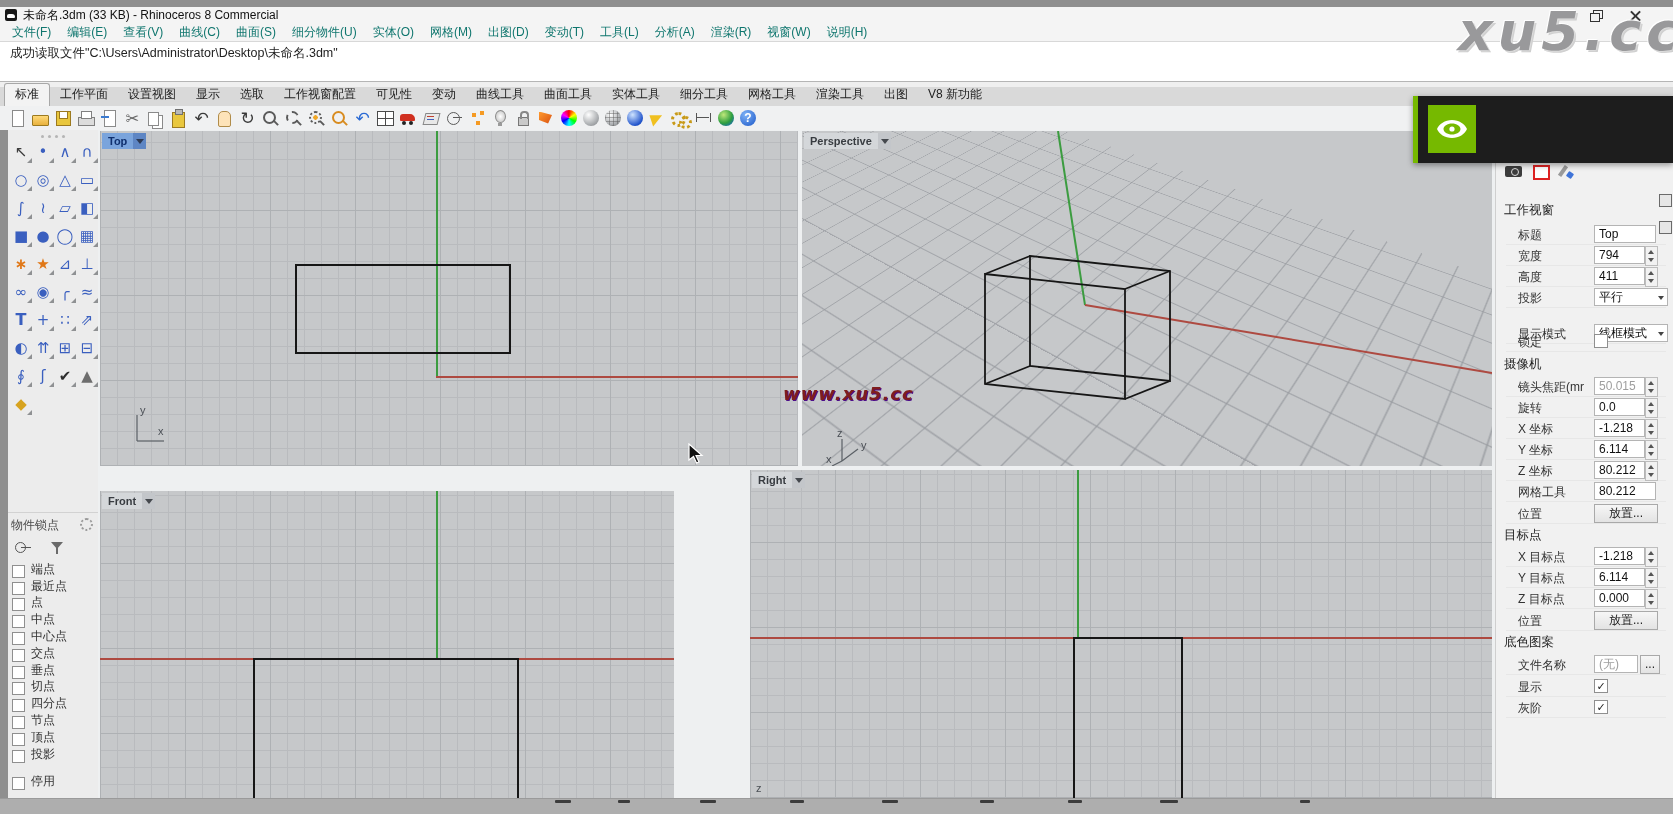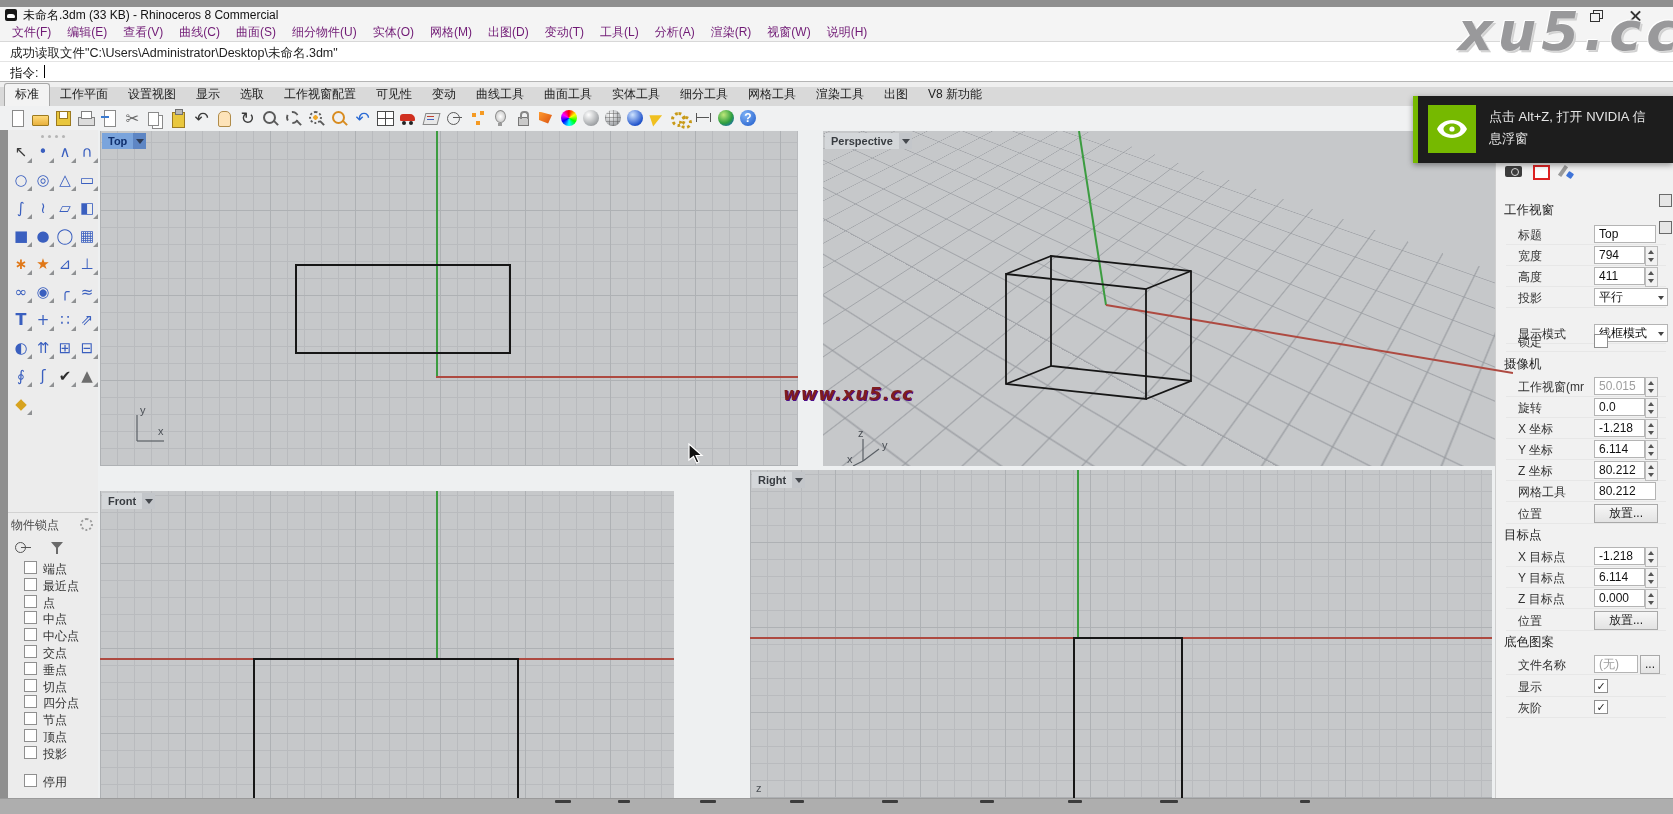--- a/index.html
+++ b/index.html
@@ -15,21 +15,21 @@
   .title-text{font-size:12px;color:#111}
   .winbtns{position:absolute;right:28px;top:0;height:16px;display:flex;gap:22px;align-items:center}
   .wb{width:18px;height:14px;position:relative;cursor:default}
   .wb-min::after{content:"";position:absolute;left:3px;top:7px;width:11px;height:2px;background:#333}
   .wb-restore::before{content:"";position:absolute;left:6px;top:2px;width:8px;height:7px;border:1px solid #333;background:#f4f4f4}
   .wb-restore::after{content:"";position:absolute;left:3px;top:5px;width:8px;height:7px;border:1px solid #333;background:#f4f4f4}
   .wb-close::before,.wb-close::after{content:"";position:absolute;left:2px;top:7px;width:13px;height:2px;background:#333}
   .wb-close::before{transform:rotate(45deg)}.wb-close::after{transform:rotate(-45deg)}
 
   .menubar{left:0;top:23px;width:1673px;height:18px;background:#f4f4f4;display:flex;align-items:center;padding-left:4px}
-  .mitem{padding:1px 8px;font-size:12px;color:#701a75;cursor:default}
+  .mitem{padding:1px 8px;font-size:12px;color:#0f766e;cursor:default}
 
   .cmdblock{left:0;top:41px;width:1673px;height:39px;background:#fff;border-top:1px solid #d8d8d8;border-bottom:1px solid #b5b5b5}
   .history{position:absolute;left:10px;top:3px;font-size:12.5px;color:#222}
   .cmdrow{position:absolute;left:0;top:19px;width:100%;height:19px;border-top:1px solid #e4e4e4}
   .prompt{position:absolute;left:10px;top:3px;font-size:12.5px;color:#111}
   .caret{position:absolute;left:44px;top:3px;width:1px;height:13px;background:#000}
 
   
   .tabbar{left:0;top:87px;width:1673px;height:19px;background:#d9d9d9;display:flex;align-items:flex-end;padding-left:4px}
   .tab{padding:2px 10px 3px;font-size:12px;color:#222;cursor:default}
@@ -108,35 +108,35 @@
   .osnap{left:8px;top:512px;width:90px;height:286px;background:#ececec;border-top:1px solid #d2d2d2}
   .os-head{position:relative;height:20px;padding:4px 0 0 3px;color:#4a4a4a;font-size:12px}
   .gear-icon{position:absolute;right:5px;top:5px;width:9px;height:9px;border:2.5px dotted #9a9a9a;border-radius:50%}
   .os-tools{height:20px;display:flex;gap:10px;padding-left:5px;align-items:center}
   .os-tool{width:24px;height:15px;position:relative}
   .os-tool-snap::before{content:"";position:absolute;left:2px;top:2px;width:9px;height:9px;border:1.5px solid #555;border-radius:50%}
   .os-tool-snap::after{content:"";position:absolute;left:8px;top:7px;width:10px;height:1.5px;background:#555}
   .os-tool-filter::before{content:"";position:absolute;left:4px;top:2px;width:0;height:0;border-left:6px solid transparent;border-right:6px solid transparent;border-top:7px solid #6a6a6a}
   .os-tool-filter::after{content:"";position:absolute;left:9px;top:8px;width:2px;height:6px;background:#6a6a6a}
   .os-list{padding-top:4px}
-  .osnap-row{height:16.8px;display:flex;align-items:flex-start;padding-left:16px}
+  .osnap-row{height:16.8px;display:flex;align-items:flex-end;padding-left:4px}
   .cb{width:11px;height:11px;background:#fff;border:1px solid #8f8f8f;margin-right:6px;flex:0 0 auto}
   .osnap-row span{font-size:12px;color:#333}
   .os-disable{margin-top:11px}
 
   
   .vp-bg{left:98px;top:130px;width:1399px;height:668px;background:#eef0f1}
   .viewport{position:absolute;background:#c6c8ca;overflow:hidden}
   .ortho{background-image:
      repeating-linear-gradient(0deg,#aeb1b4 0 1px,transparent 1px 85px),
      repeating-linear-gradient(90deg,#aeb1b4 0 1px,transparent 1px 85px),
      repeating-linear-gradient(0deg,#b9bbbe 0 1px,transparent 1px 17px),
      repeating-linear-gradient(90deg,#b9bbbe 0 1px,transparent 1px 17px)}
   .vp-top{left:100px;top:131px;width:698px;height:335px}
-  .vp-persp{left:823px;top:131px;width:690px;height:335px}
+  .vp-persp{left:802px;top:131px;width:690px;height:335px}
   .vp-front{left:100px;top:491px;width:574px;height:328px}
   .vp-right{left:750px;top:470px;width:742px;height:328px}
   .persp-grid{position:absolute;left:-45%;top:12%;width:200%;height:300%;
      background:repeating-linear-gradient(90deg,rgba(150,153,158,.75) 0 1px,transparent 1px 30px),
                 repeating-linear-gradient(0deg,rgba(150,153,158,.75) 0 1px,transparent 1px 30px);
      transform:perspective(700px) rotateX(58deg) rotateZ(33deg);transform-origin:50% 0}
   .vplabel{position:absolute;left:2px;top:2px;display:flex;z-index:4;cursor:default}
   .vplabel .txt{padding:1px 6px;font:bold 11px/14px "Liberation Sans",sans-serif}
   .vplabel .dd{width:13px;position:relative}
   .vplabel .dd::after{content:"";position:absolute;left:3px;top:6px;border-left:4px solid transparent;border-right:4px solid transparent;border-top:5px solid #2c3a55}
@@ -236,24 +236,20 @@
     <span class="mitem">变动(T)</span>
     <span class="mitem">工具(L)</span>
     <span class="mitem">分析(A)</span>
     <span class="mitem">渲染(R)</span>
     <span class="mitem">视窗(W)</span>
     <span class="mitem">说明(H)</span>
   </div>
 
 <div class="abs cmdblock">
   <div class="history">成功读取文件"C:\Users\Administrator\Desktop\未命名.3dm"</div>
-  <div class="cmdrow">
-    <span class="prompt">指令:</span>
-    <span class="caret"></span>
-  </div>
 </div>
 
 <div class="abs tabbar">
 
 <span class="tab active">标准</span>
     <span class="tab">工作平面</span>
     <span class="tab">设置视图</span>
     <span class="tab">显示</span>
     <span class="tab">选取</span>
     <span class="tab">工作视窗配置</span>
@@ -533,21 +529,21 @@
     <span class="pctrl pselect">线框模式</span>
   </div>
   <div class="prow" style="top:201px">
     <span class="plabel">锁定</span>
     <span class="pcb"></span>
   </div>
 
   <div class="psec" style="top:226px">摄像机</div>
 
   <div class="prow" style="top:246px">
-    <span class="plabel">工作视窗(mr</span>
+    <span class="plabel">镜头焦距(mr</span>
     <span class="pctrl w-spin dim">50.015</span>
     <span class="spinner"></span>
   </div>
   <div class="prow" style="top:267px">
     <span class="plabel">旋转</span>
     <span class="pctrl w-spin">0.0</span>
     <span class="spinner"></span>
   </div>
   <div class="prow" style="top:288px">
     <span class="plabel">X 坐标</span>
@@ -612,24 +608,20 @@
   </div>
 </div>
 
 <div class="abs nvidia">
   <span class="nv-strip"></span>
   <span class="nv-logo">
     <svg width="34" height="24" viewBox="0 0 34 24">
       <path fill="#fff" d="M17 3c7 0 13 4 15 9-2 5-8 9-15 9S4 17 2 12C4 7 10 3 17 3zm0 3.5c-4.7 0-8.5 2.5-8.5 5.5s3.8 5.5 8.5 5.5 8.5-2.5 8.5-5.5S21.7 6.5 17 6.5z"></path>
       <circle cx="17" cy="12" r="2.6" fill="#fff"></circle>
     </svg>
-  </span>
-  <span class="nv-text">
-    <span>点击 Alt+Z, 打开 NVIDIA 信</span><br>
-    <span>息浮窗</span>
   </span>
 </div>
 
 <div class="abs bottom-bar">
   <span class="stub" style="left:555px;width:16px"></span>
   <span class="stub" style="left:618px;width:12px"></span>
   <span class="stub" style="left:700px;width:16px"></span>
   <span class="stub" style="left:790px;width:14px"></span>
   <span class="stub" style="left:882px;width:16px"></span>
   <span class="stub" style="left:980px;width:14px"></span>

